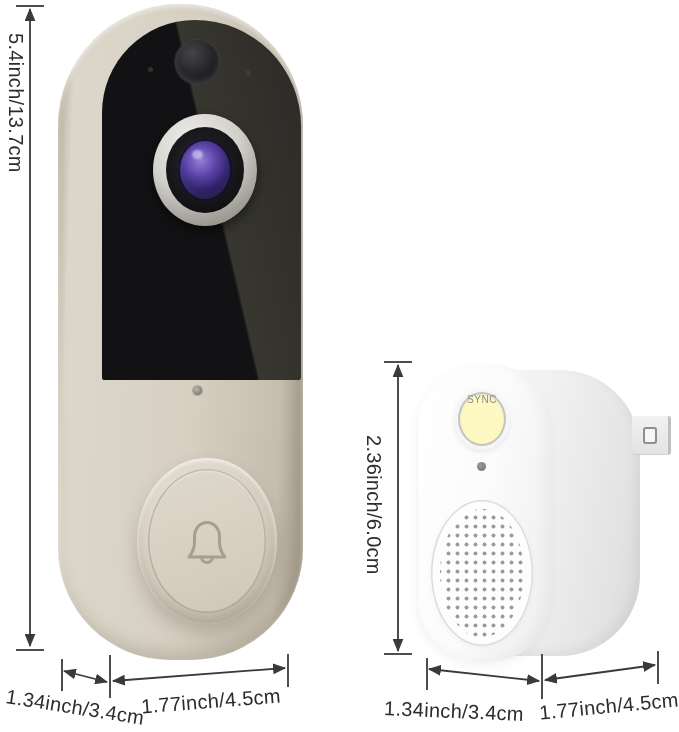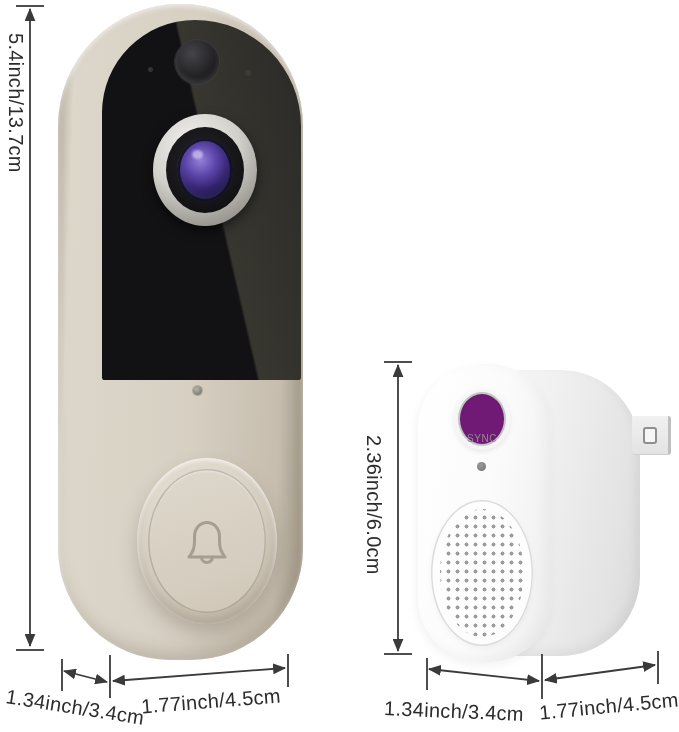--- a/index.html
+++ b/index.html
@@ -62,21 +62,21 @@
     background:linear-gradient(180deg,#f1f1f1,#e3e3e3);border-right:3px solid #bfbfbf;border-bottom:1px solid #cfcfcf;
     display:flex;align-items:center;justify-content:center;}
   .ch-plug-hole{width:10px;height:13px;border-radius:3px;background:#f6f6f6;border:2px solid #8f8f8f;}
   .ch-front{position:absolute;left:0;top:2px;width:134px;height:298px;border-radius:64px;
     background:linear-gradient(100deg,#ffffff 0%,#fbfbfb 50%,#eeeeee 100%);
     box-shadow:-2px 4px 10px rgba(0,0,0,.05), inset -8px -4px 14px rgba(0,0,0,.035);}
   .ch-sync{position:absolute;left:36px;top:26px;width:56px;height:62px;border-radius:50%;
     background:#f5f5f5;box-shadow:0 2px 5px rgba(0,0,0,.08), inset 0 1px 2px rgba(255,255,255,.9);
     display:flex;align-items:center;justify-content:center;}
   .ch-sync-ring{width:44px;height:50px;border-radius:50%;border:2.5px solid #c3c3c3;
-    background:#701a75;display:flex;align-items:flex-end;justify-content:center;
+    background:#fef9c3;display:flex;align-items:flex-start;justify-content:center;
     box-shadow:inset 0 1px 3px rgba(0,0,0,.06);}
   .ch-sync-label{font-size:10px;color:#8d8d8d;letter-spacing:.5px;}
   .ch-led{position:absolute;left:59px;top:100px;width:9px;height:9px;border-radius:50%;
     background:radial-gradient(circle at 40% 35%,#9a9a9a,#707070);}
   .ch-speaker{position:absolute;left:13px;top:138px;width:102px;height:146px;border-radius:50%;
     background:#fdfdfd;box-shadow:inset 0 0 0 1.5px #dcdcdc, 0 2px 6px rgba(0,0,0,.04);}
   .ch-dots{position:absolute;inset:9px;border-radius:50%;
     background-image:radial-gradient(#9b9b9b 1.7px, transparent 2.3px);
     background-size:9px 9px;background-position:4px 4px;}
 </style>

